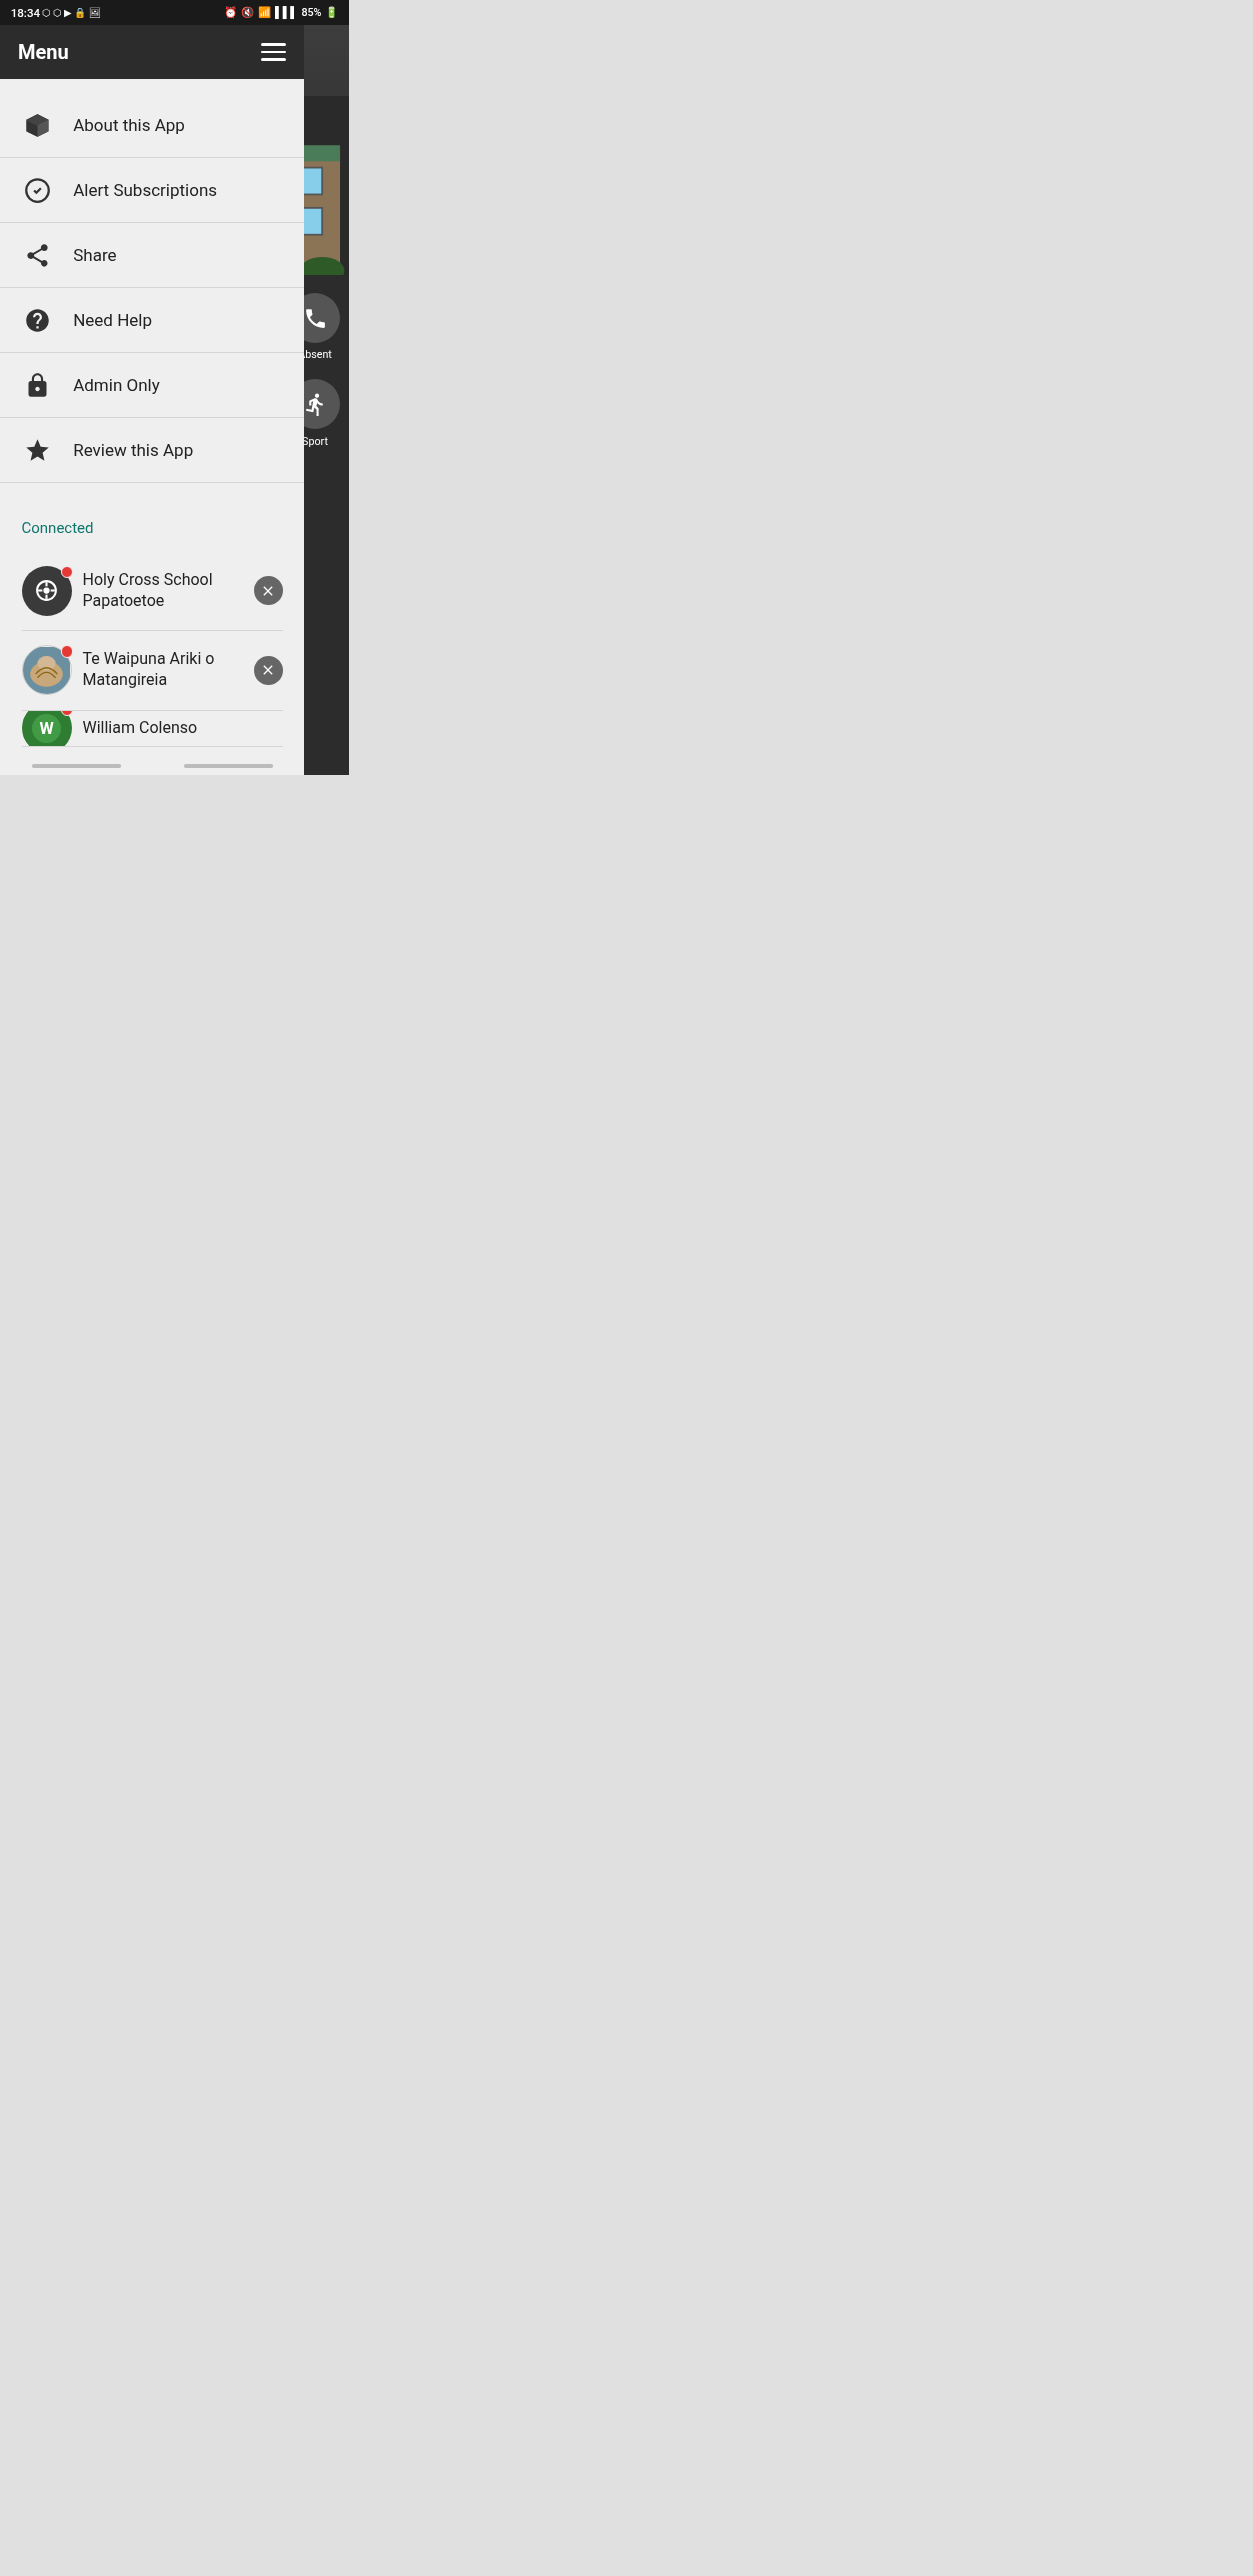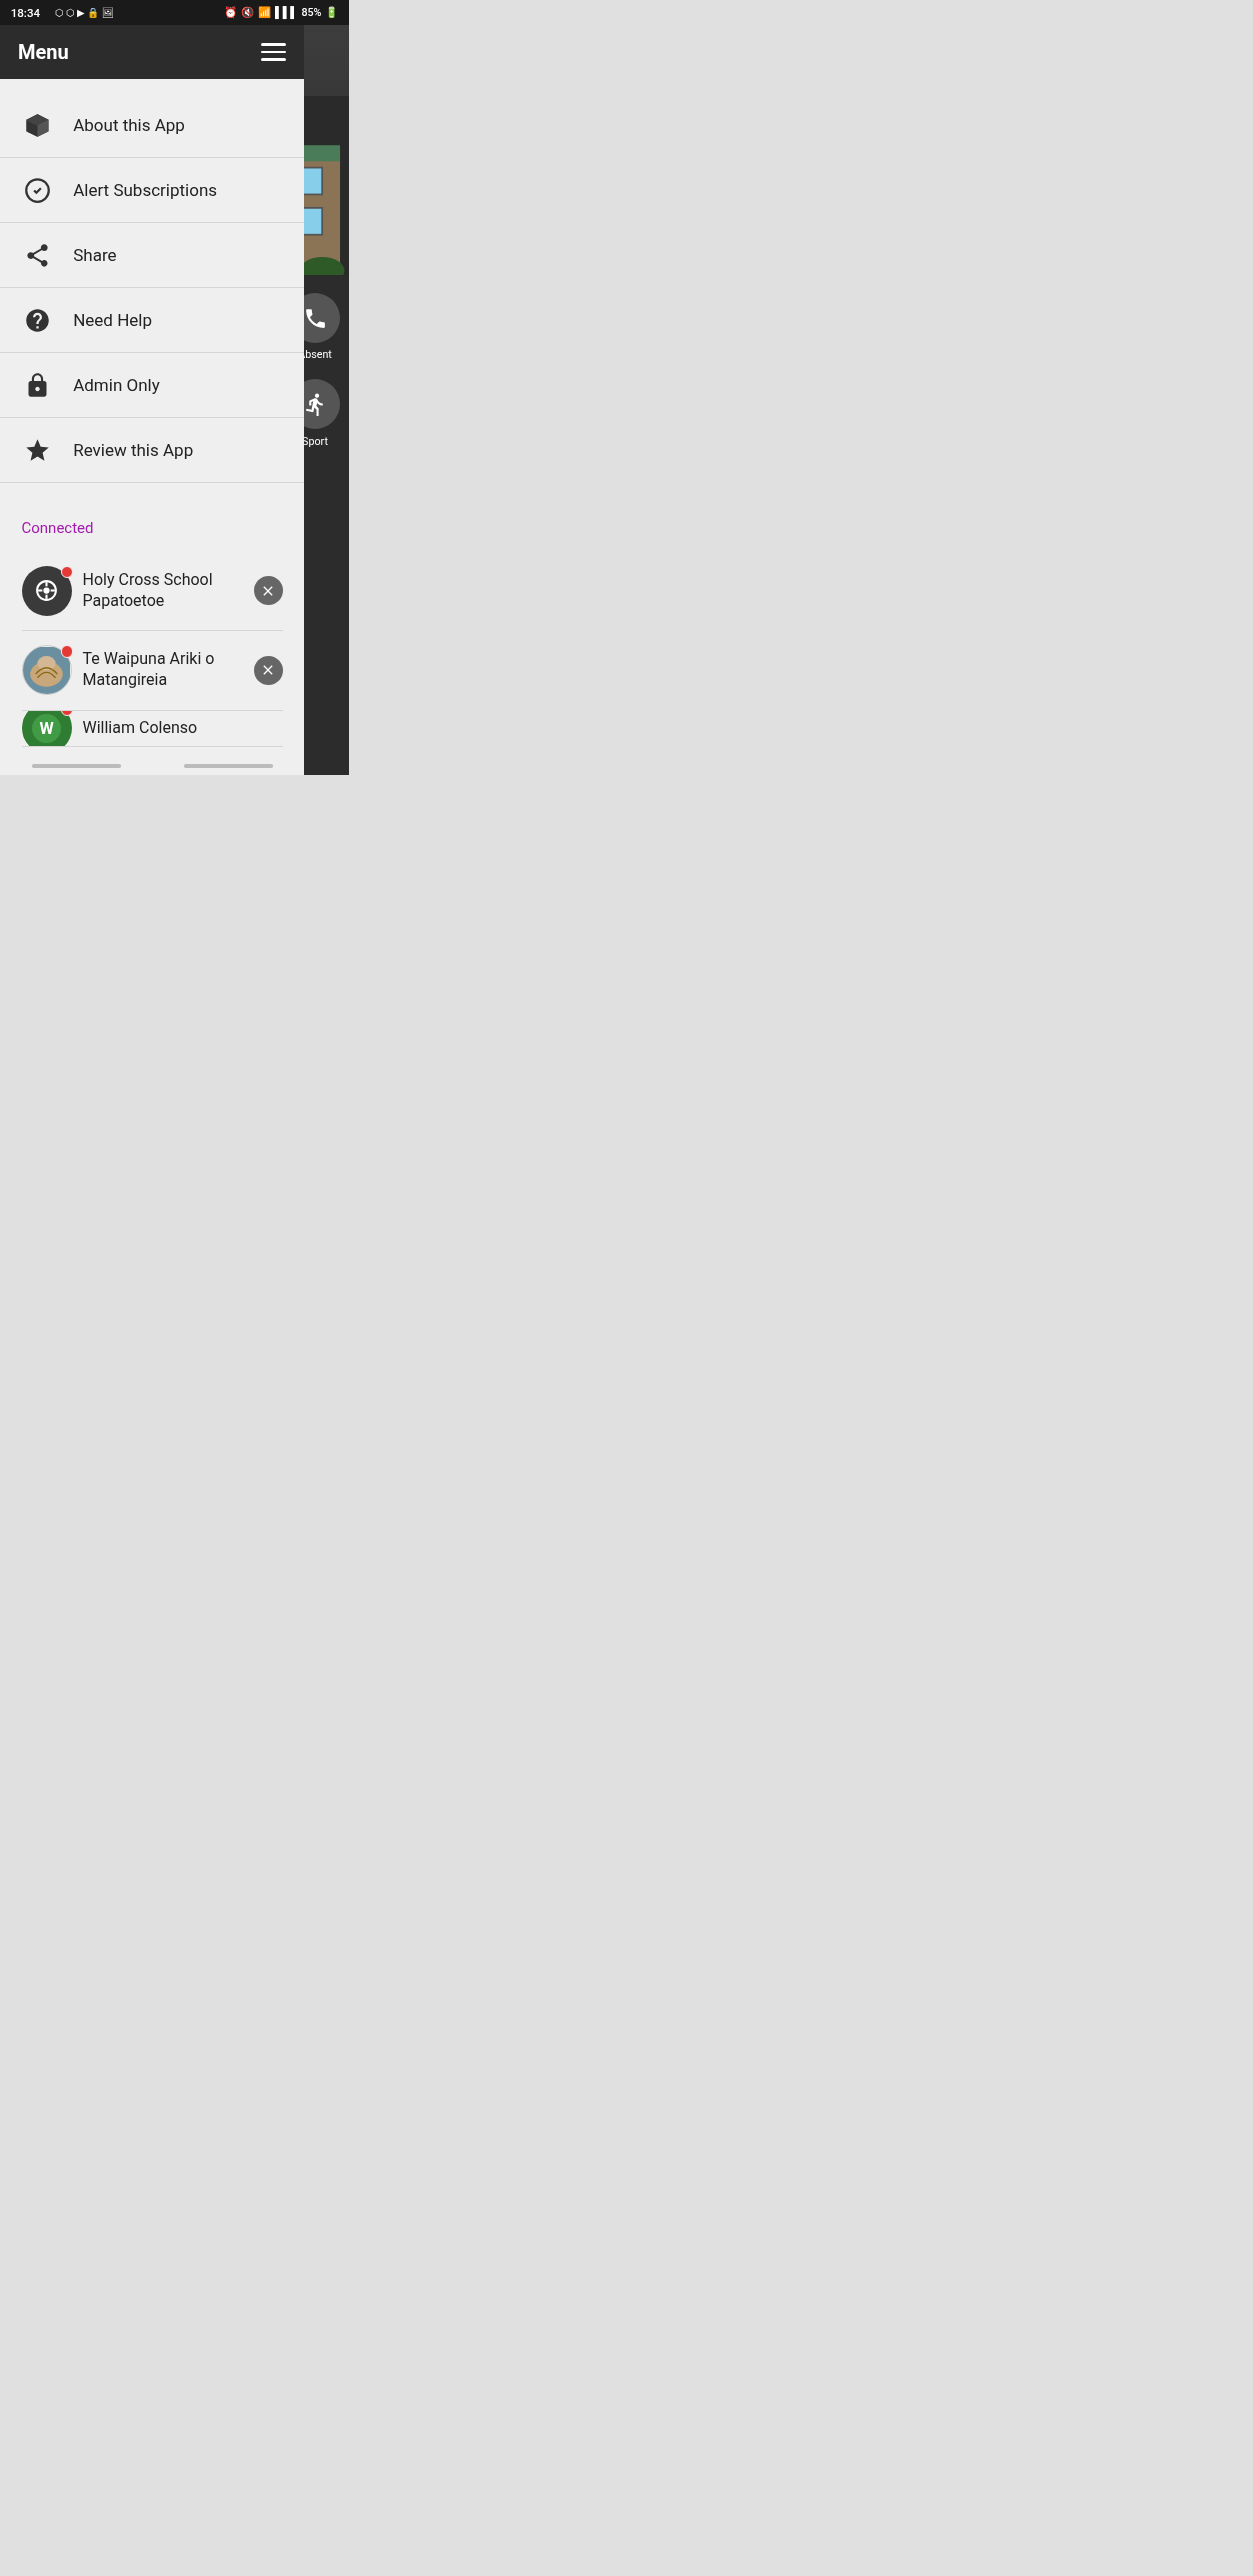--- a/index.html
+++ b/index.html
@@ -26,21 +26,21 @@
       align-items: center;
       justify-content: space-between;
       padding: 0 10.7px;
       font-size: 11.6px;
       font-weight: 500;
     }
 
     .status-left {
       display: flex;
       align-items: center;
-      gap: 15px;
+      gap: 2px;
     }
 
     .status-right {
       display: flex;
       align-items: center;
       gap: 3.6px;
       font-size: 10.7px;
     }
 
     
@@ -184,21 +184,21 @@
       font-weight: 400;
     }
 
     
     .connected-section {
       padding: 21.5px 21.5px 10.7px;
     }
 
     .connected-title {
       font-size: 15px;
-      color: #a21caf;
+      color: #0f766e;
       margin-bottom: 14.3px;
     }
 
     .school-item {
       display: flex;
       align-items: center;
       gap: 11px;
       padding: 14.3px 0;
       border-bottom: 0.9px solid #d5d5d5;
       position: relative;

